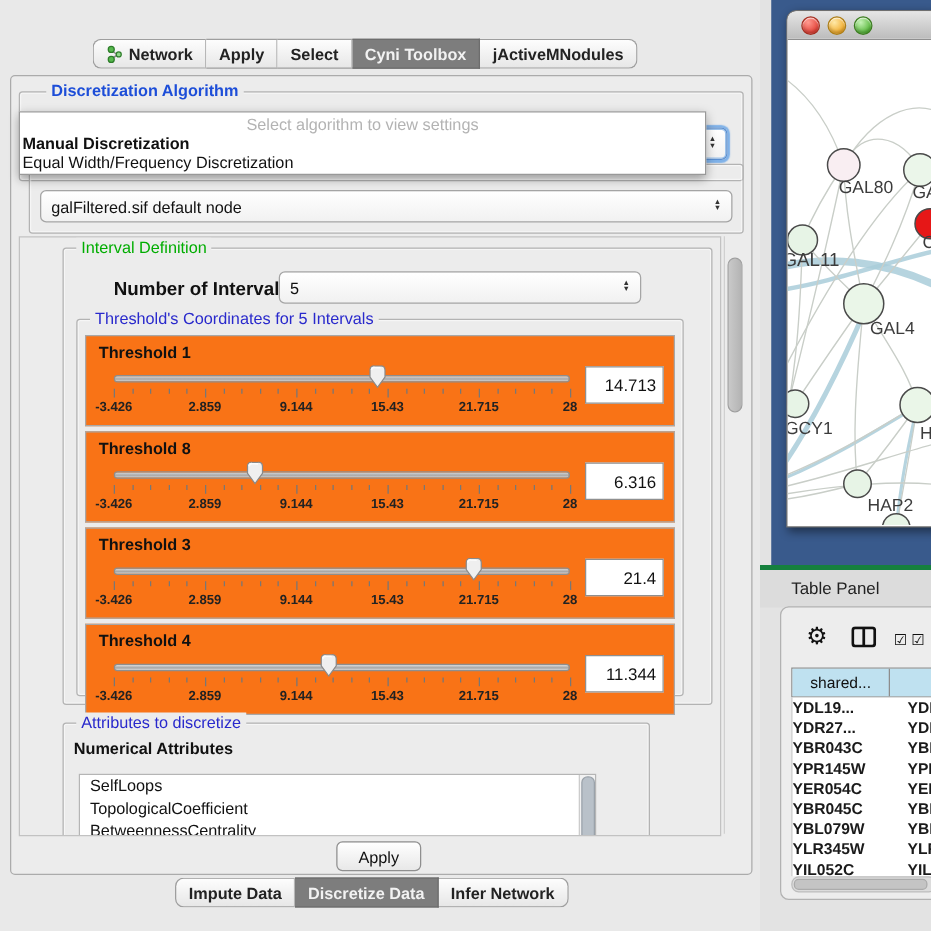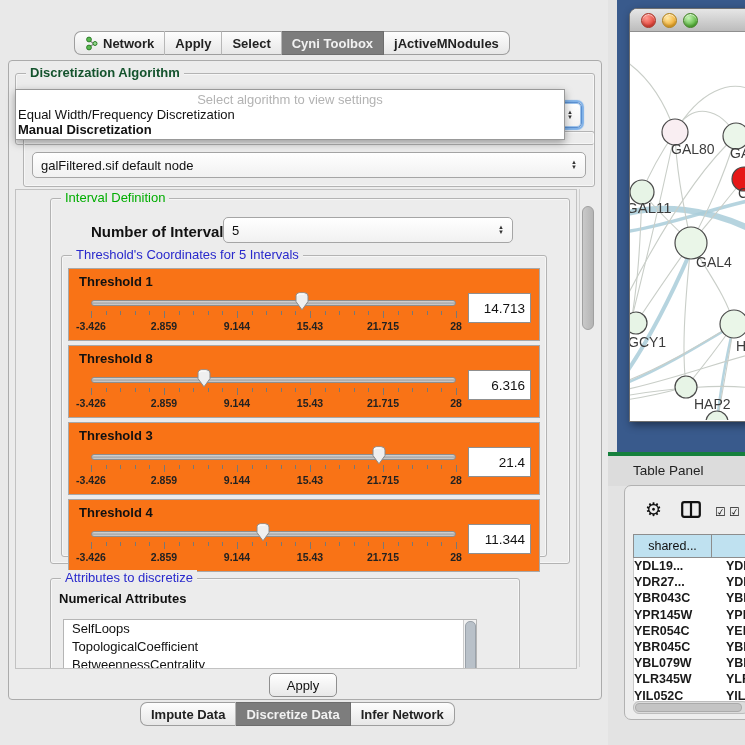--- a/index.html
+++ b/index.html
@@ -23,21 +23,21 @@
   .tab:first-child{border-left:1px solid #9e9e9e;border-radius:7px 0 0 7px;}
   .tab:last-child{border-radius:0 7px 7px 0;border-right:1px solid #9e9e9e;}
   .tab.sel{background:#7d7d7d;color:#f2f2f2;border-color:#6d6d6d;}
   .tabicon{margin-right:5px;display:inline-flex;}
   #main-panel{left:8px;top:60px;width:592px;height:638px;background:#ececec;
       border:1px solid #ababab;border-radius:4px;}
   .gb{position:absolute;border:1px solid #b3b3b3;border-radius:3px;
       box-shadow:inset 0 0 0 1px rgba(255,255,255,.55);}
   .gb-title{position:absolute;top:-9px;left:10px;background:#ececec;padding:0 4px;
       font-size:13px;white-space:nowrap;}
-  .t-black{color:#14532d;font-weight:bold;}
+  .t-black{color:#1d4ed8;font-weight:bold;margin-left:11px;}
   .t-green{color:#00ad00;}
   .t-blue{color:#2929cc;}
   .combo{position:absolute;display:flex;align-items:center;height:24px;
       background:linear-gradient(#ffffff,#f1f1f1);border:1px solid #a5a5a5;border-radius:5px;
       font-size:13px;color:#111;padding:0 8px;}
   .combo .arrows{margin-left:auto;display:flex;flex-direction:column;line-height:5px;
       font-size:6px;color:#333;padding-left:6px;}
   .focusring{box-shadow:0 0 1px 2px #7eb1e8, inset 0 0 0 1px #9cc2ea;border-color:#5b8fd0;}
   
   #alg-popup{left:6px;top:28px;width:548px;height:49px;background:#fff;border:1px solid #999;
@@ -151,22 +151,22 @@
       <span class="gb-title t-black">Discretization Algorithm</span>
       <div class="combo focusring" style="left:16px;top:28px;width:532px;">
         <span>Select algorithm to view settings</span>
         <span class="arrows">▲<br>▼</span>
       </div>
     </div>
 
     <div class="abs" id="alg-popup">
       <div id="alg-ph">Select algorithm to view settings</div>
       <div id="alg-items">
+          <div class="alg-item b">Manual Discretization</div>
           <div class="alg-item">Equal Width/Frequency Discretization</div>
-          <div class="alg-item b">Manual Discretization</div>
         </div>
     </div>
 
     <div class="gb" style="left:14px;top:70px;width:570px;height:54px;">
       <span class="gb-title t-black">Table Data</span>
       <div class="combo" style="left:8px;top:20px;width:536px;">
         <span>galFiltered.sif default node</span>
         <span class="arrows">▲<br>▼</span>
       </div>
     </div>

